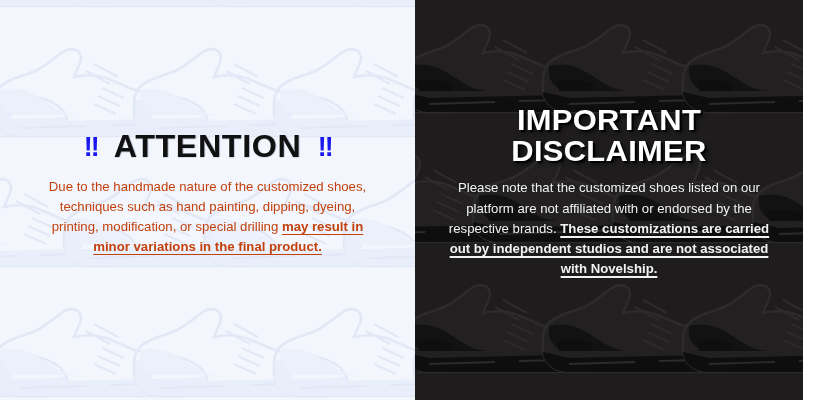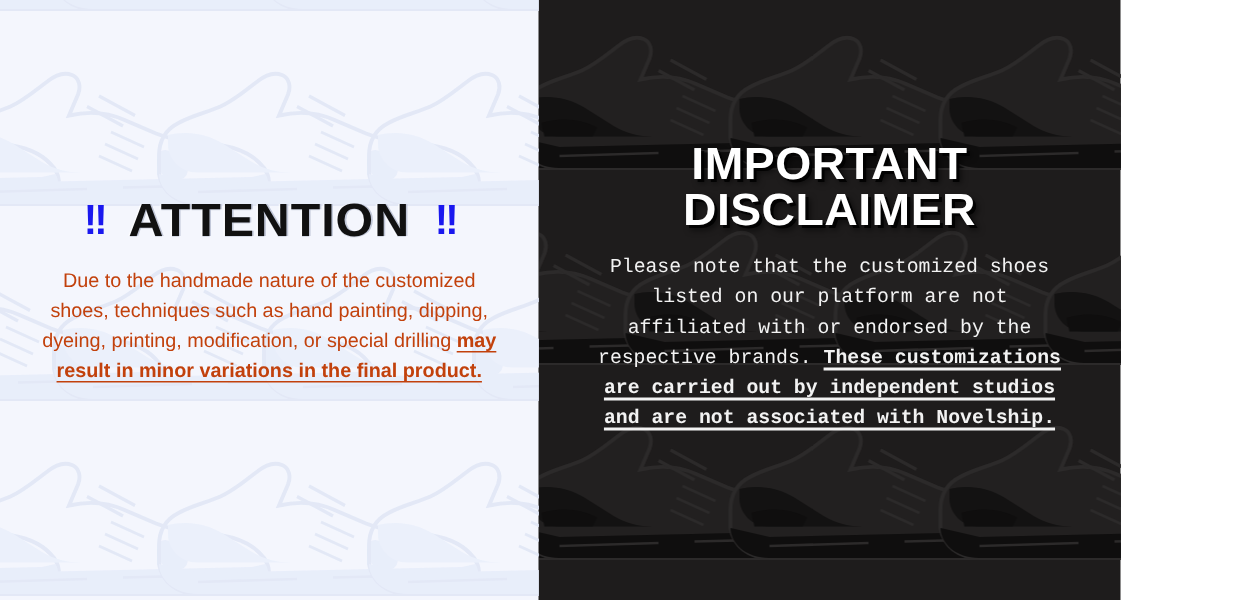--- a/index.html
+++ b/index.html
@@ -18,21 +18,21 @@
 
   
   .panel {
     position: relative;
     height: 100%;
     overflow: hidden;
     display: flex;
     align-items: center;
     justify-content: center;
   }
-  #panel-left  { width: 359px; background: #f4f6fd; }
+  #panel-left  { width: 415px; background: #f4f6fd; }
   #panel-right { width: 388px; background: #1e1c1c; }
 
   
   .wallpaper {
     position: absolute;
     inset: -40px -40px -40px -40px;
     pointer-events: none;
   }
   .wallpaper svg { display: block; width: 100%; height: 100%; }
 
@@ -90,21 +90,21 @@
   .heading-disclaimer .line { display: block; }
 
   
   .body-copy {
     margin: 0 auto;
     font-size: 13.2px;
     line-height: 1.52;
     font-weight: 400;
   }
   #panel-left  .body-copy { color: #c2410c; max-width: 330px; }
-  #panel-right .body-copy { color: #f2f2f2; max-width: 322px; font-weight: 500; font-family: Liberation Mono, monospace; }
+  #panel-right .body-copy { color: #f2f2f2; max-width: 322px; font-weight: 500; }
 
   .emph {
     font-weight: 700;
     text-decoration: underline;
     text-decoration-thickness: 1.4px;
     text-underline-offset: 2.5px;
   }
   #panel-right .emph { text-decoration-thickness: 1.6px; }
 </style>
 </head>

